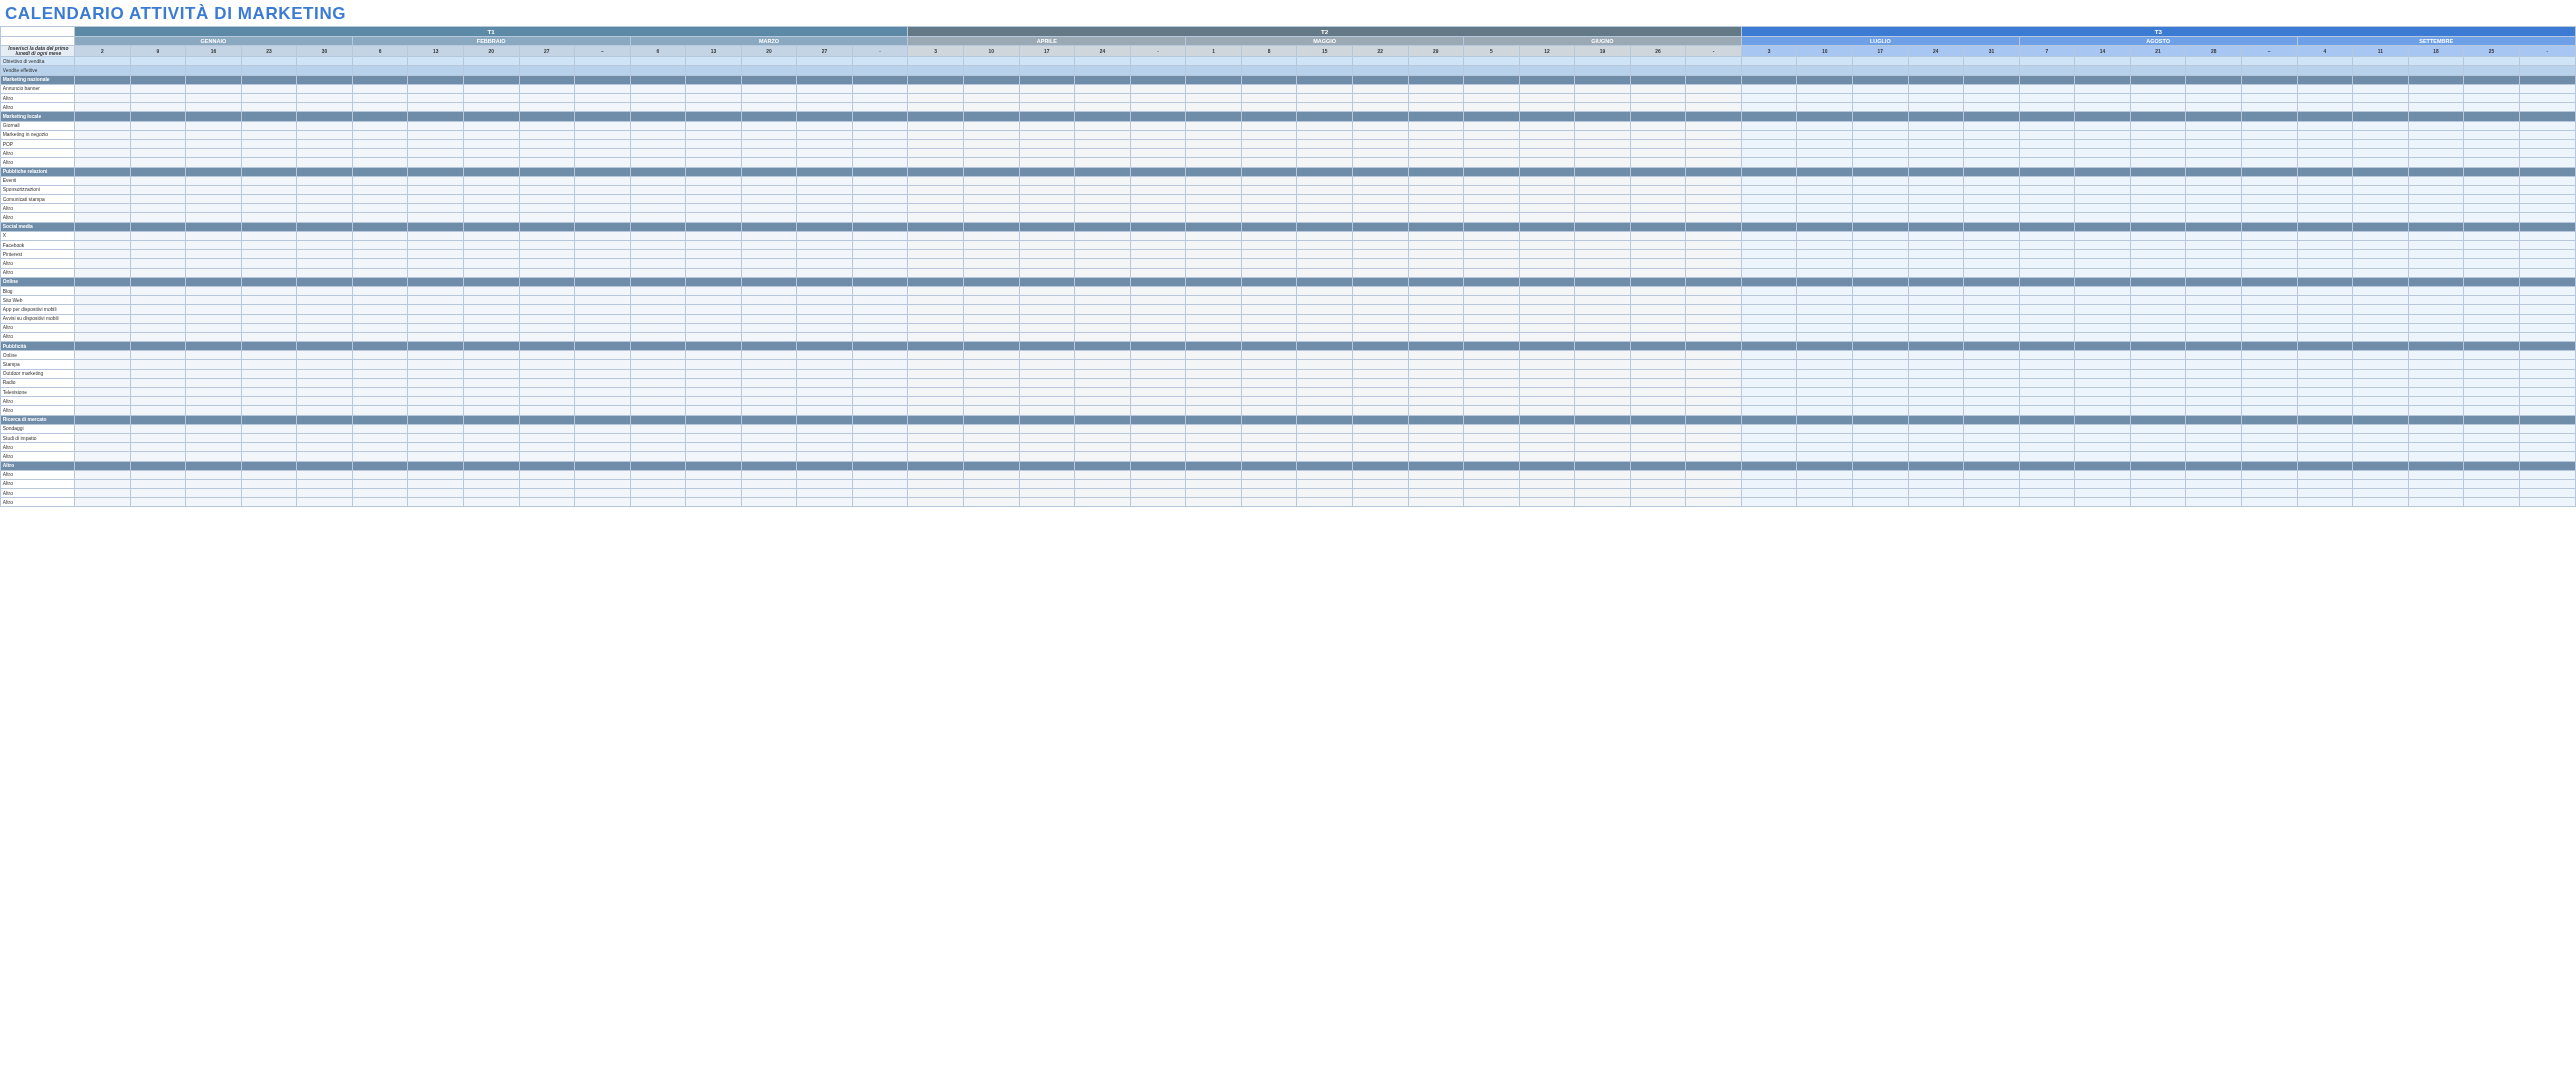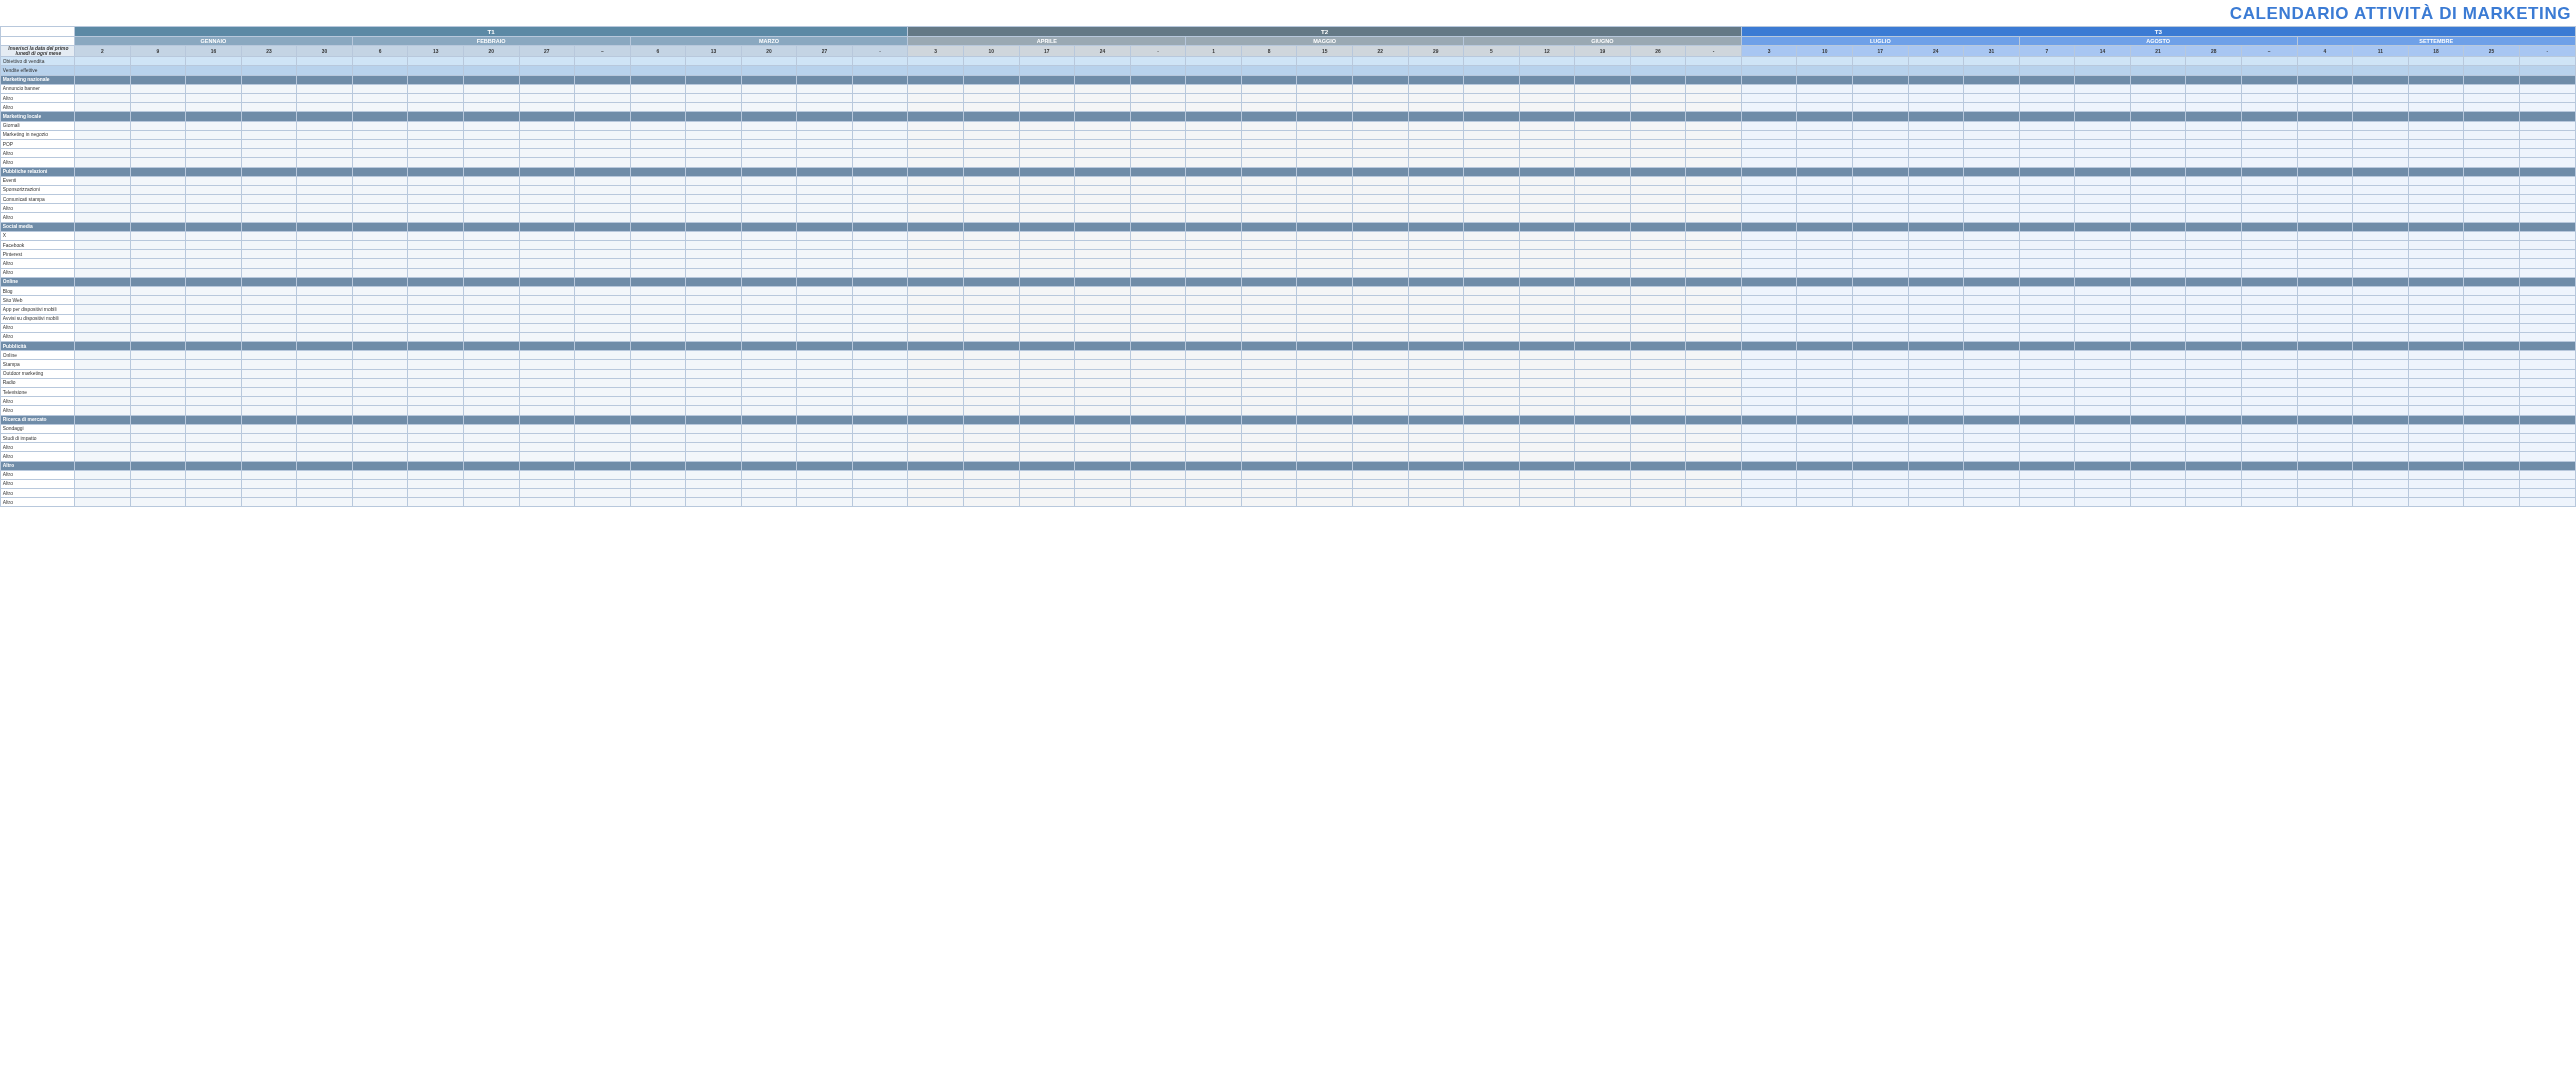--- a/index.html
+++ b/index.html
@@ -1,17 +1,17 @@
 <!DOCTYPE html>
 <html style="font-size:9.9px"><head>
 <meta charset="utf-8">
 <style>
 * { box-sizing: border-box; margin: 0; padding: 0; }
 body { font-family: Arial, sans-serif; font-size: 5.5px; background: #fff; color: #333; }
-.title { font-size: 17px; font-weight: bold; color: #3b7bd4; padding: 3.7px 4.9px 2.5px; letter-spacing: 0.6px; text-align: right; }
+.title { font-size: 17px; font-weight: bold; color: #3b7bd4; padding: 3.7px 4.9px 2.5px; letter-spacing: 0.6px; }
 table { border-collapse: collapse; width: 100%; table-layout: fixed; }
 td, th { border: 0.6px solid #b8c8dc; padding: 0; height: 9.2px; font-size: 5.5px; vertical-align: middle; }
 .label-col { width: 74px; text-align: left; padding-left: 1.8px; background: #fff; font-size: 4.9px; border-right: 0.6px solid #b8c8dc; }
 .q-header td { color: #fff; font-weight: bold; text-align: center; height: 9.9px; font-size: 6.2px; }
 .q1 { background: #5c89a5; } .q2 { background: #647986; } .q3 { background: #3b7bd4; }
 .m-header td { color: #fff; font-weight: bold; text-align: center; height: 9.2px; font-size: 5.5px; }
 .m1 { background: #8aa8c0; } .m2 { background: #9aa9b3; } .m3 { background: #6ea0e8; }
 .d-header td { text-align: center; font-weight: bold; font-size: 4.9px; height: 9.2px; }
 .d1 { background: #c4d4e4; } .d2 { background: #cfd6dc; } .d3 { background: #a8c6f2; }
 .instr { background: #e5ecf3; font-size: 4.6px; font-style: italic; }

